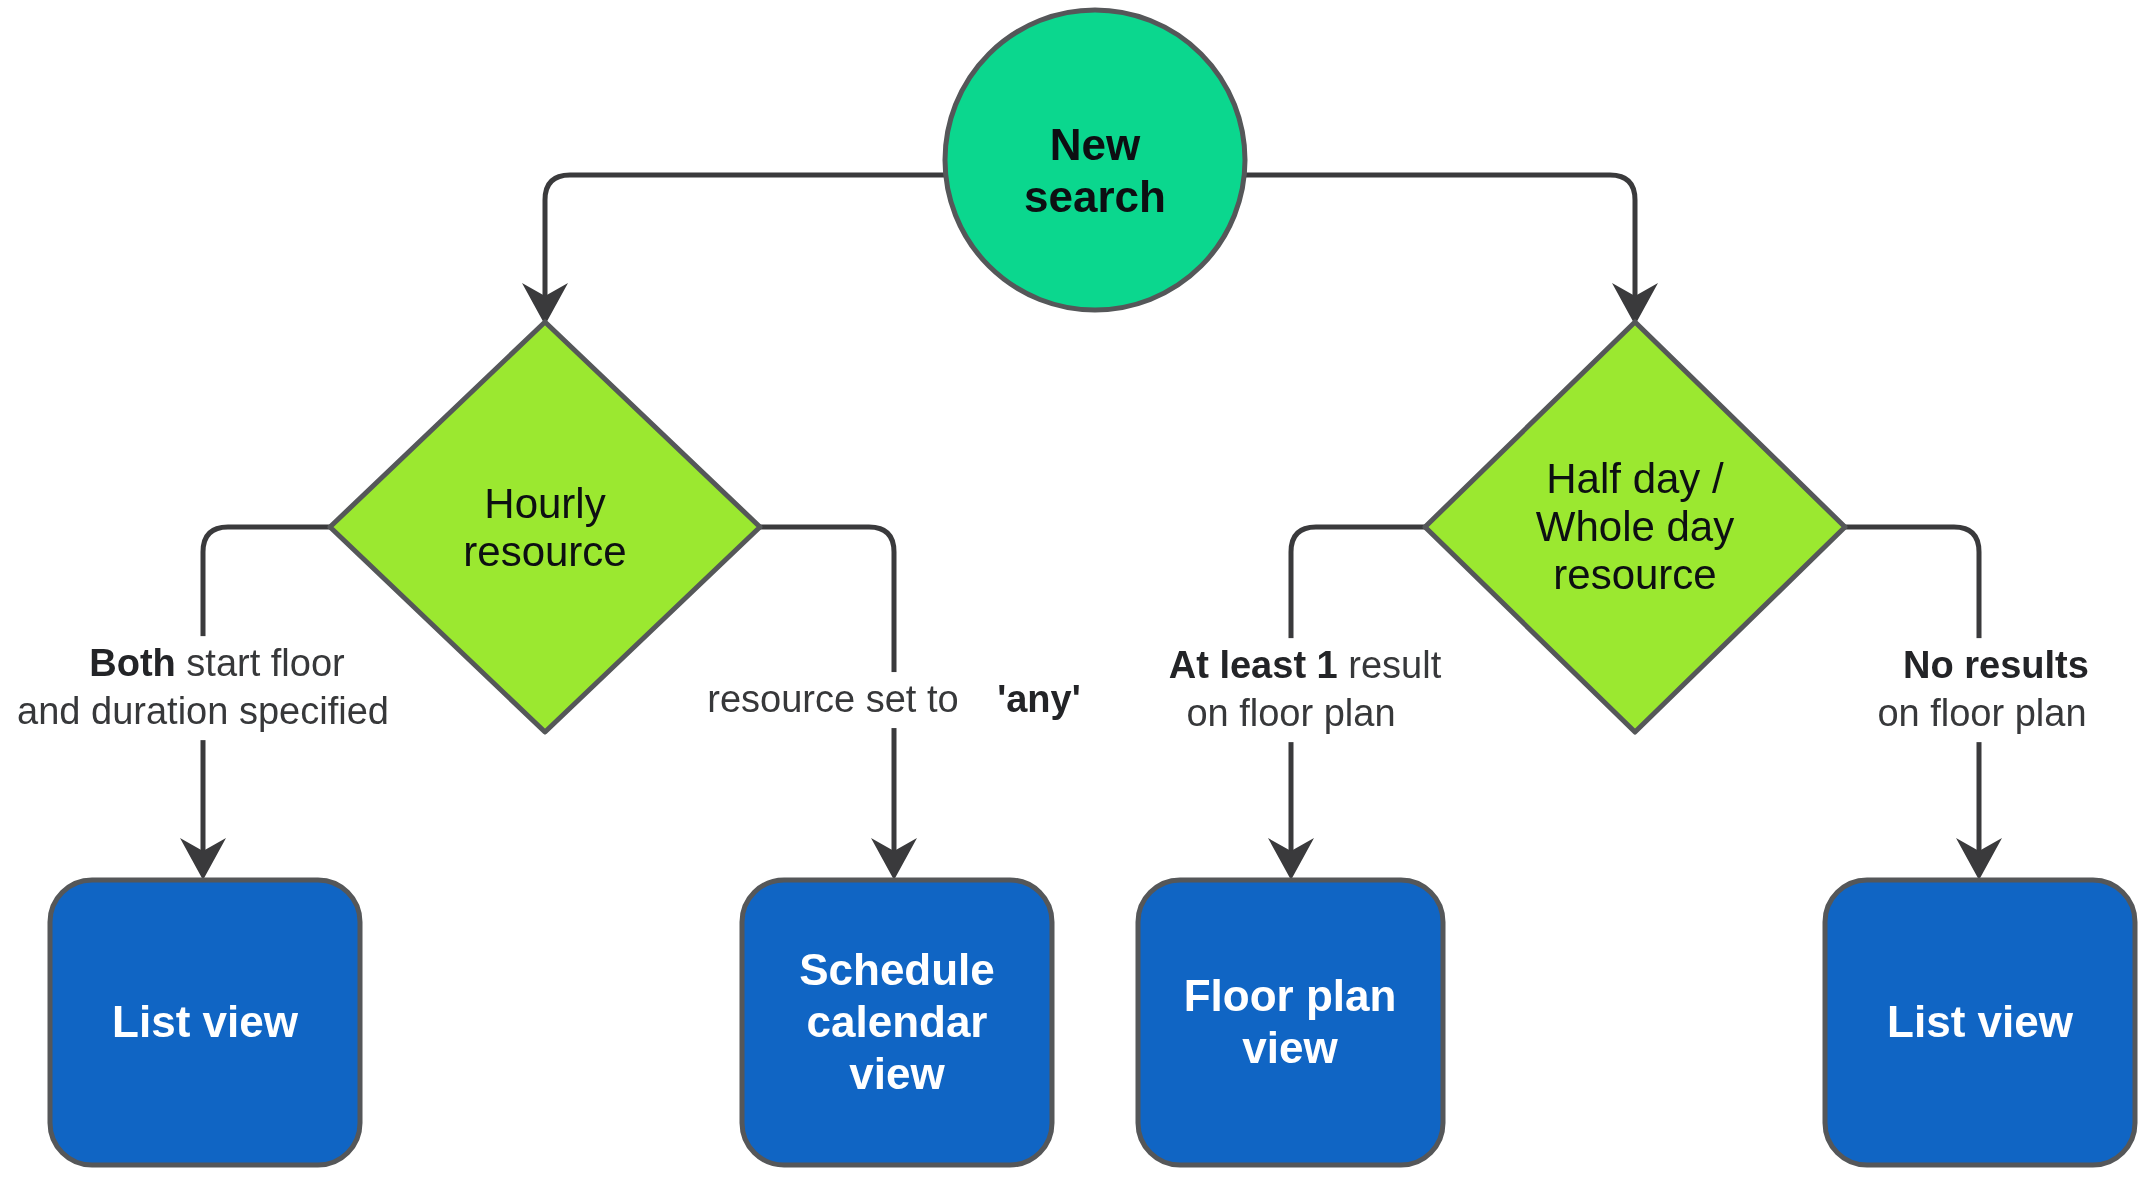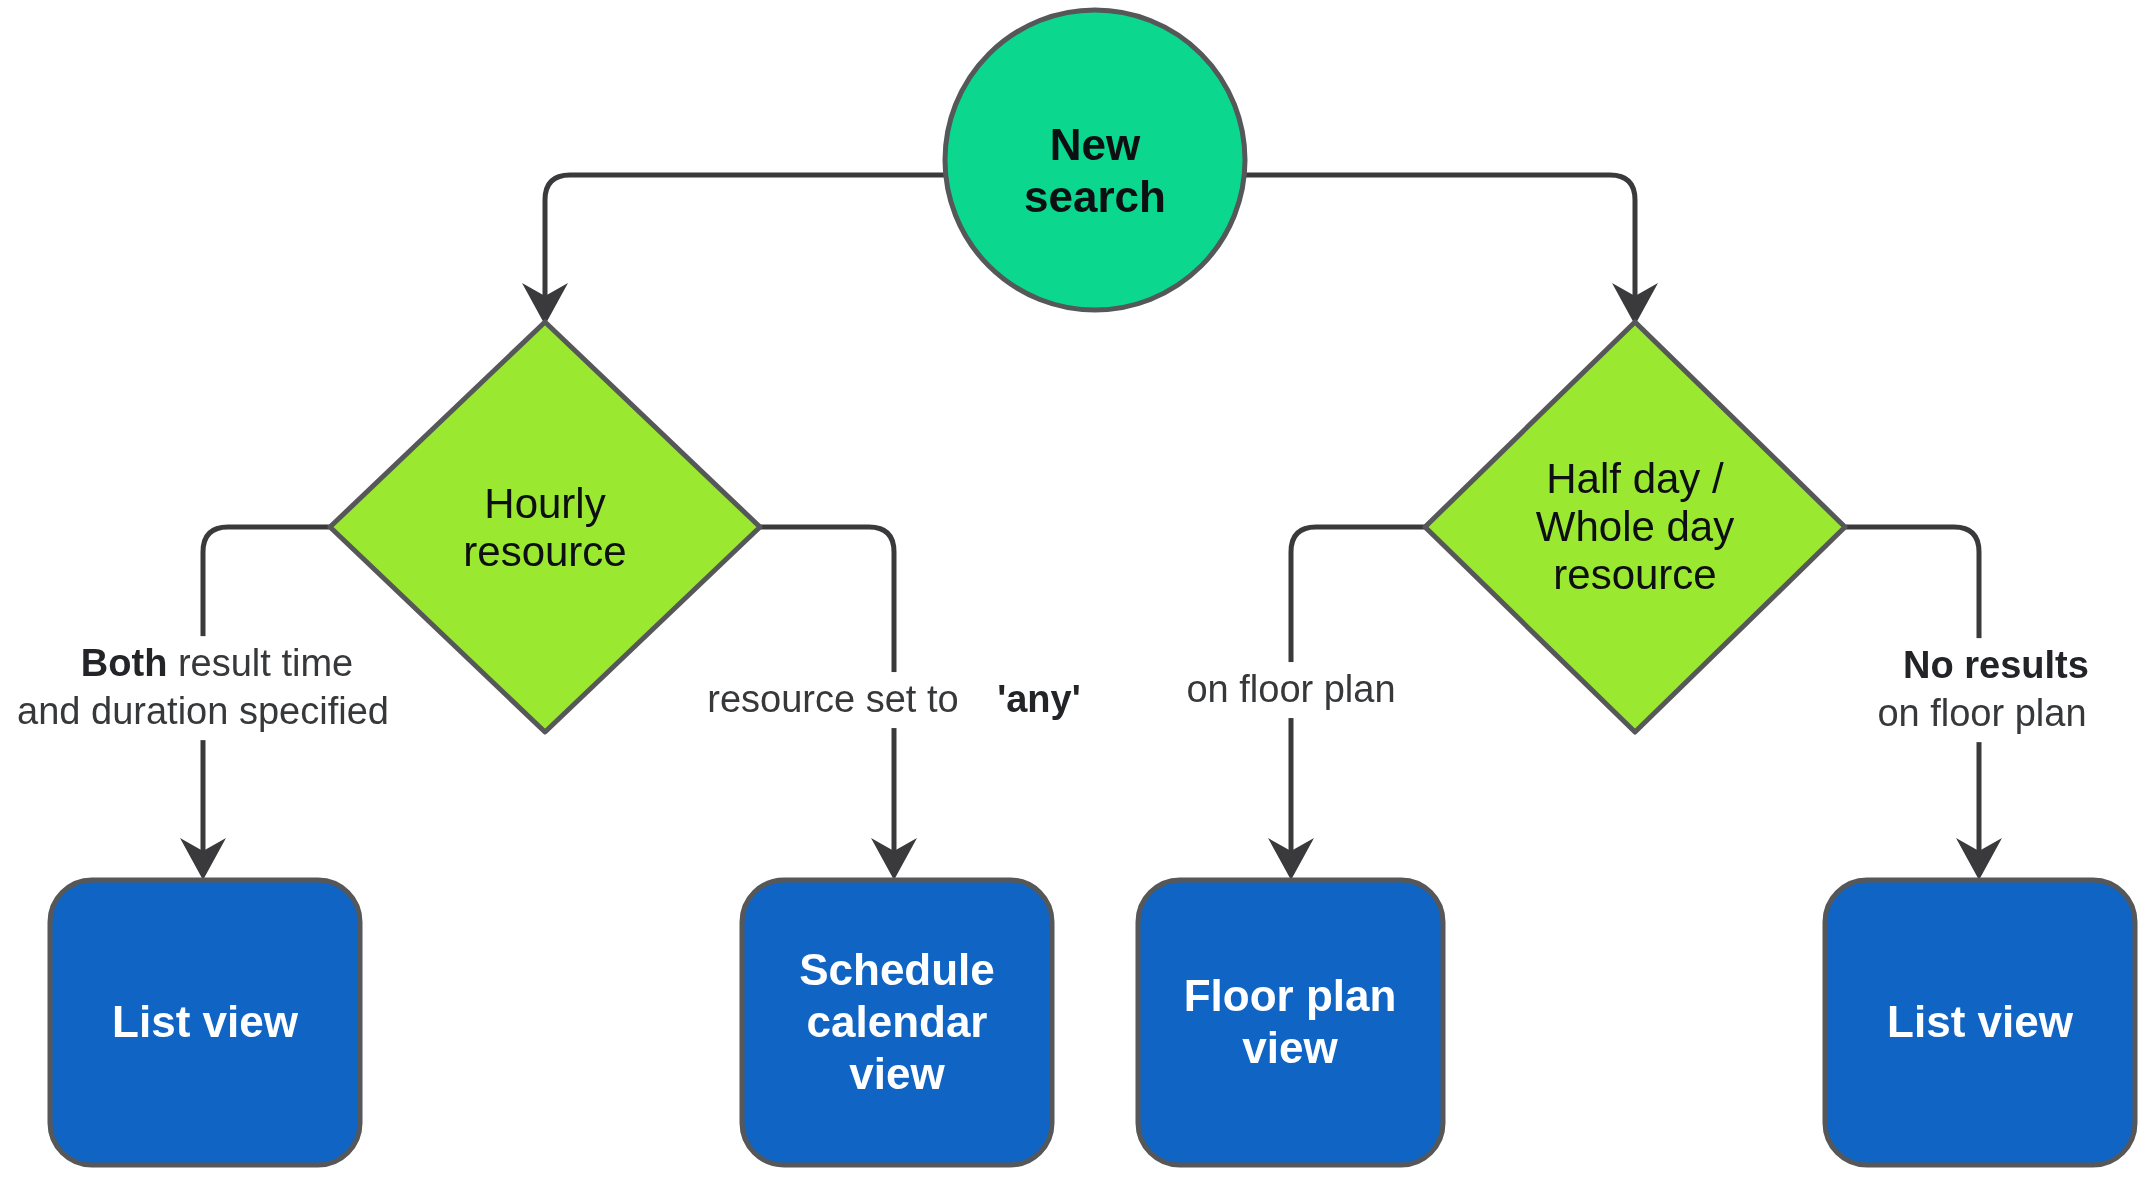--- a/index.html
+++ b/index.html
@@ -153,29 +153,30 @@
     </g>
 
     <g>
       <rect class="node-shape" x="1825" y="880" width="310" height="285" rx="42" ry="42" fill="#1065C4" style="stroke: rgb(85, 87, 89);"></rect>
       <text class="node-label label-terminal" x="1980" y="1025" style="fill: rgb(255, 255, 255);">List view</text>
     </g>
 
   </svg>
 
   <div class="edge-label" style="left: 203px; top: 688px; color: rgb(55, 56, 58);">
-    <div><b>Both</b><span> result time</span></div>
+    <div><b>Both</b><span> start floor</span></div>
     <div>and duration specified</div>
   </div>
 
   <div class="edge-label" style="left: 894px; top: 700px; color: rgb(55, 56, 58);">
     <div><span>resource set to </span><b>'any'</b></div>
   </div>
 
   <div class="edge-label" style="left: 1291px; top: 690px; color: rgb(55, 56, 58);">
+    <div><b>At least 1</b><span> result</span></div>
     <div>on floor plan</div>
   </div>
 
   <div class="edge-label" style="left: 1982px; top: 690px; color: rgb(55, 56, 58);">
     <div><b>No results</b></div>
     <div>on floor plan</div>
   </div>
 
 </div>
 

